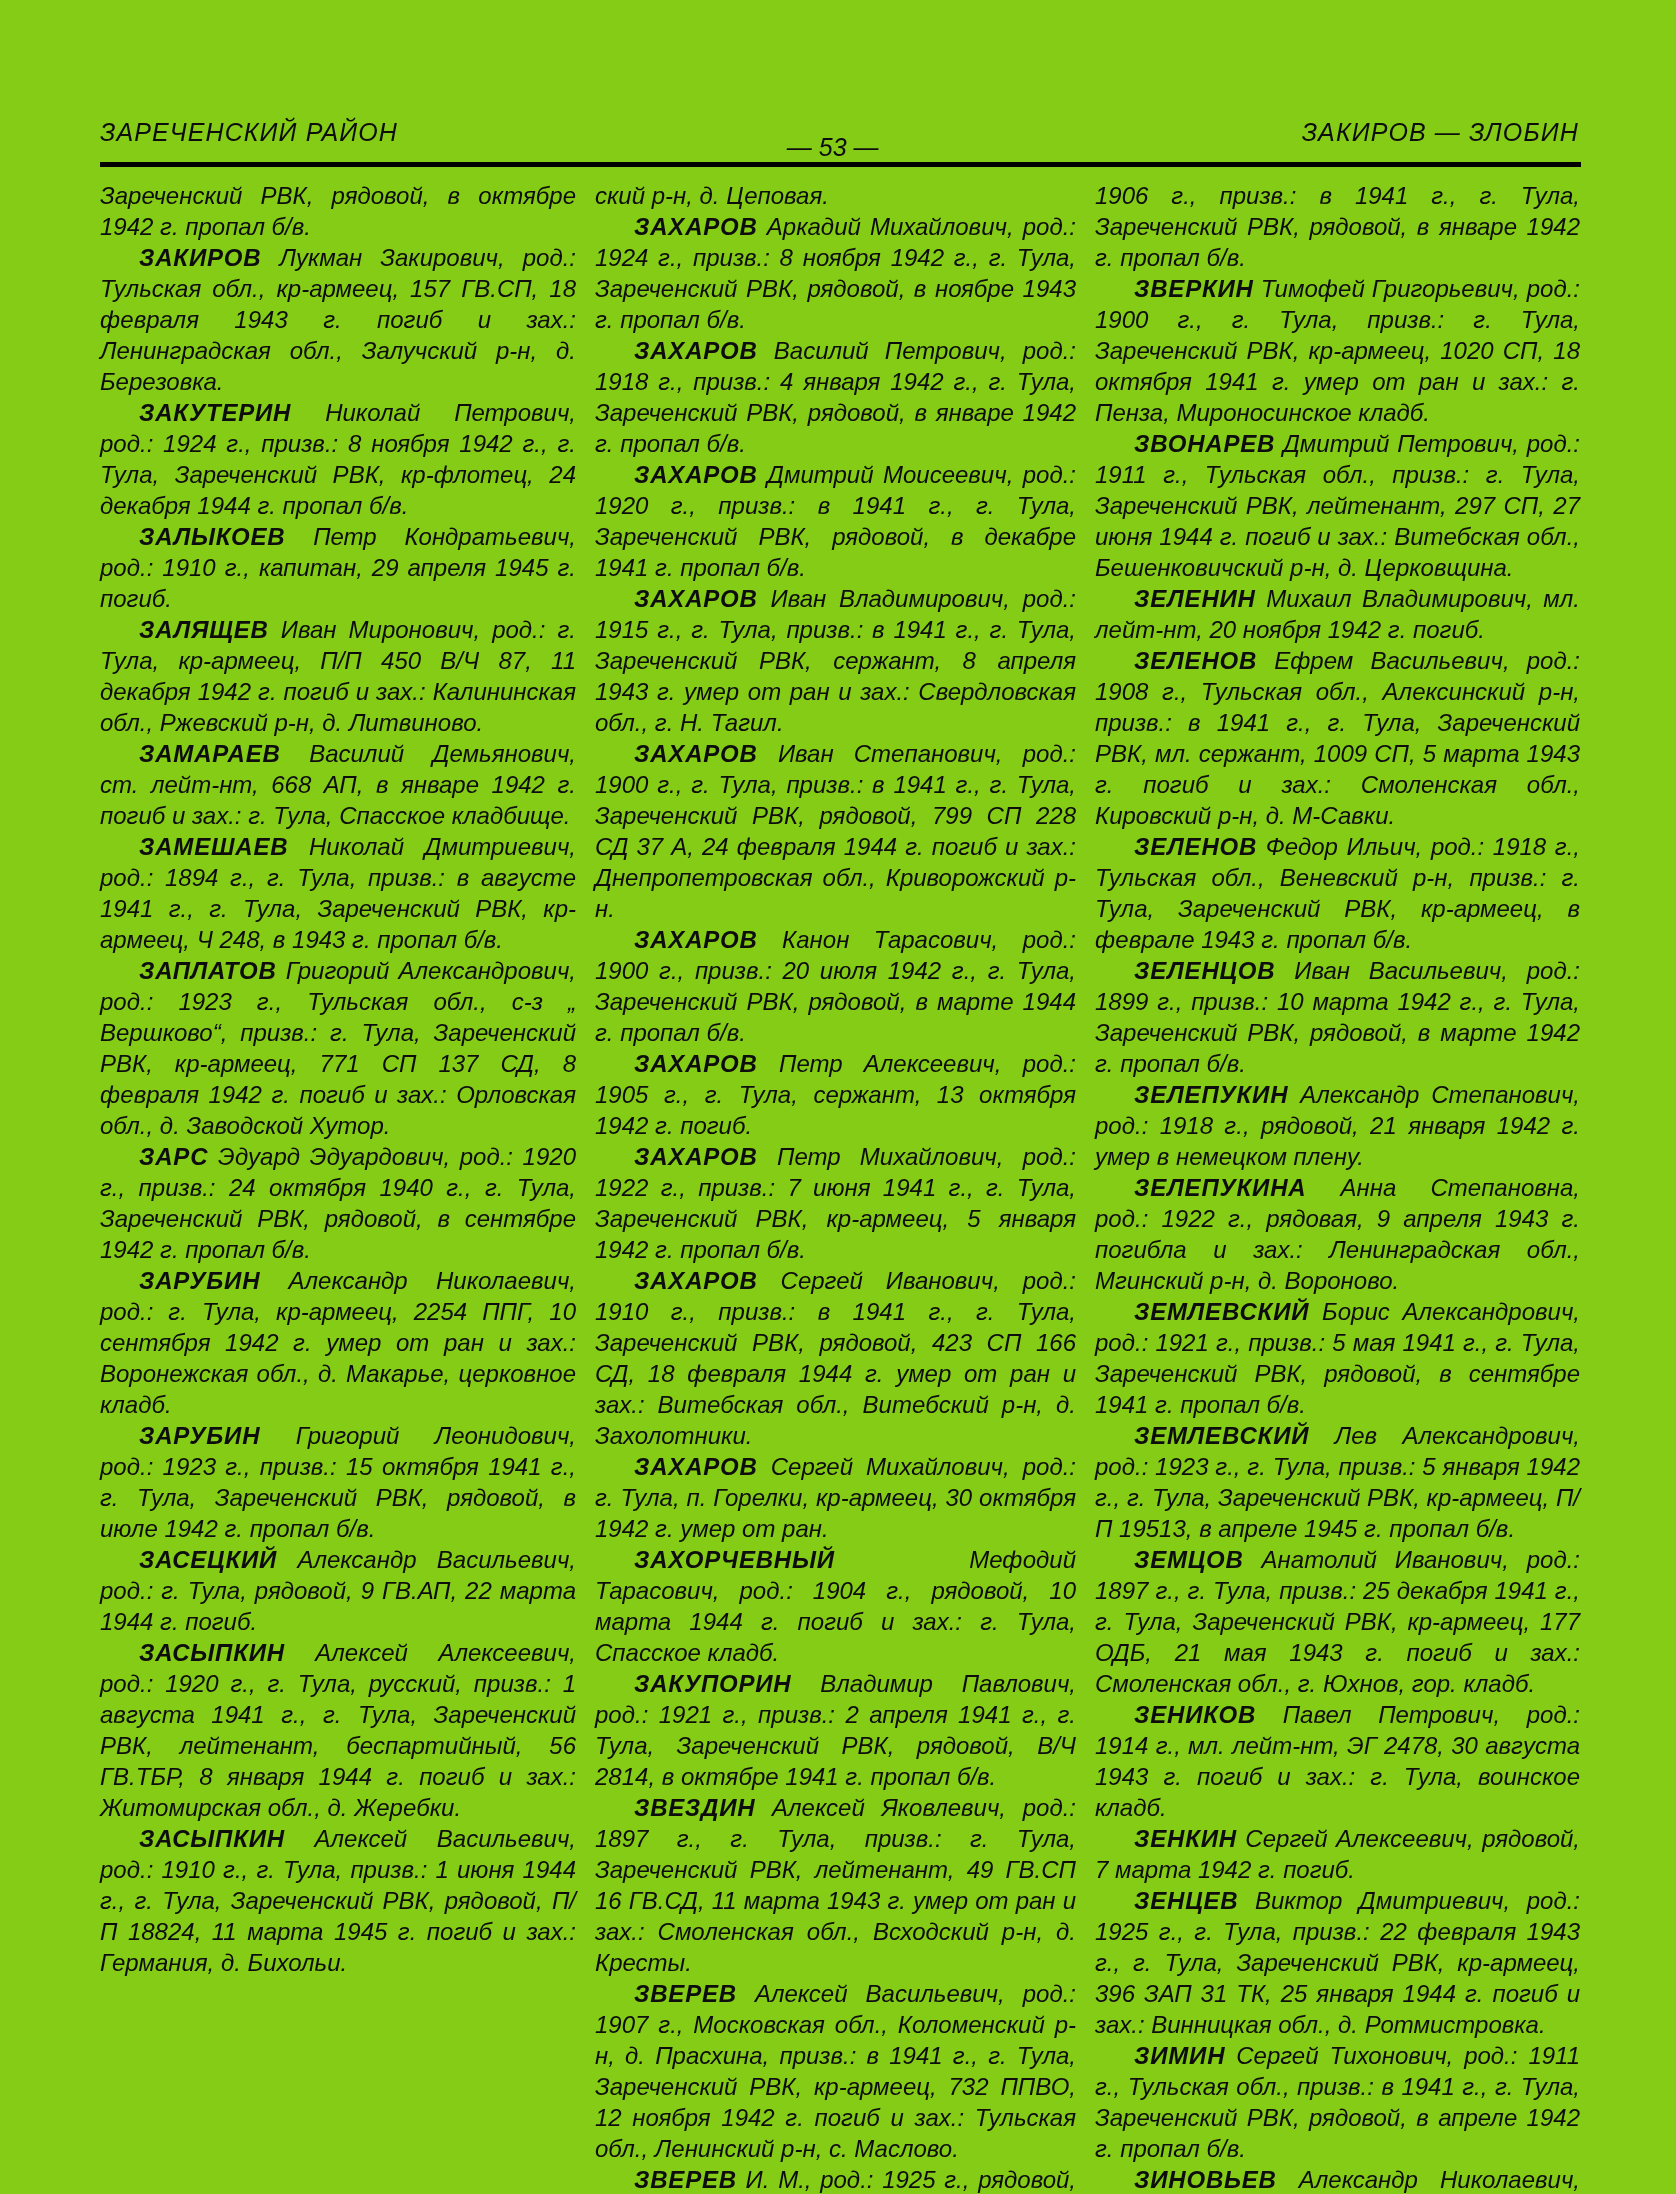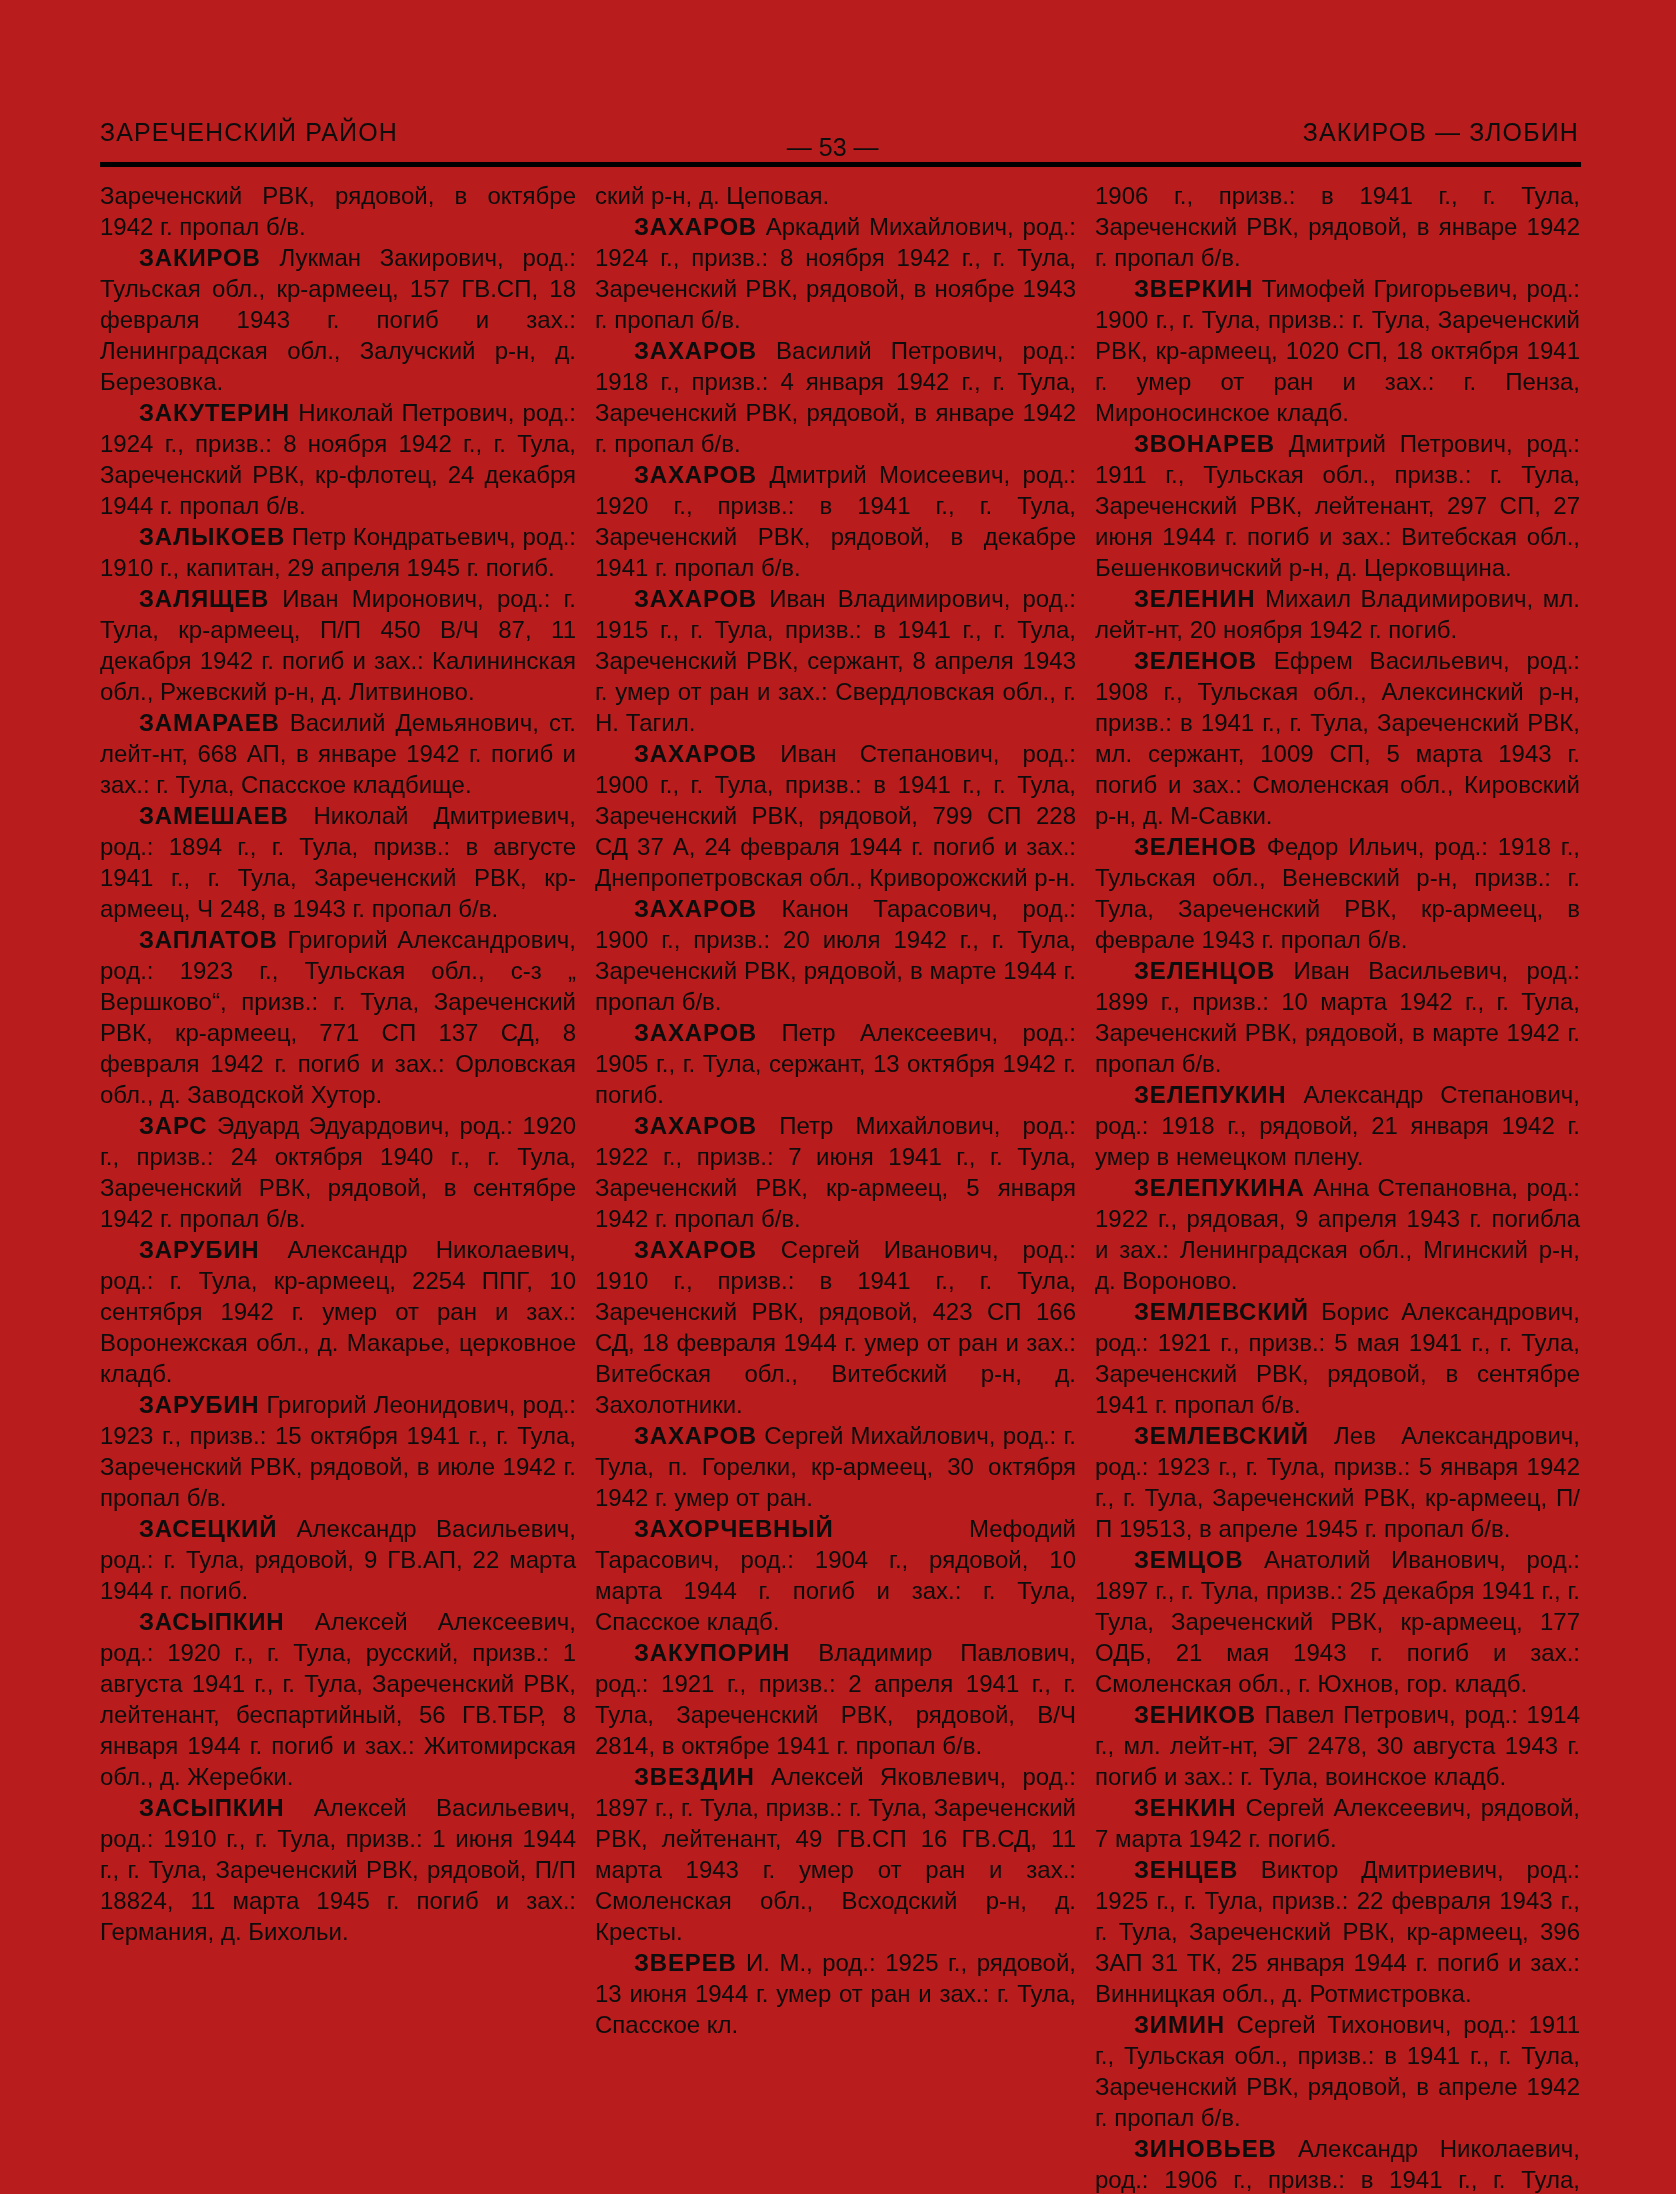--- a/index.html
+++ b/index.html
@@ -11,21 +11,22 @@
     width: 1677px;
     height: 2194px;
     font-family: "Liberation Sans", "DejaVu Sans", sans-serif;
     color: #0d0d0d;
     position: relative;
     overflow: hidden;
   }
   .page {
     position: absolute;
     inset: 0;
-    background: #b91c1c;
+    background: #84cc16;
+    font-style: italic;
   }
   .page-header {
     position: absolute;
     left: 100px;
     top: 118px;
     width: 1480px;
     height: 32px;
     font-size: 25px;
     letter-spacing: 1.1px;
     white-space: nowrap;
@@ -107,20 +108,21 @@
         <p class="entry"><b class="surname">ЗАХАРОВ</b> Иван Владимирович, род.: 1915 г., г. Тула, призв.: в 1941 г., г. Тула, Зареченский РВК, сержант, 8 апреля 1943 г. умер от ран и зах.: Свердловская обл., г. Н. Тагил.</p>
         <p class="entry"><b class="surname">ЗАХАРОВ</b> Иван Степанович, род.: 1900 г., г. Тула, призв.: в 1941 г., г. Тула, Зареченский РВК, рядовой, 799 СП 228 СД 37 А, 24 февраля 1944 г. погиб и зах.: Днепропетровская обл., Криворожский р-н.</p>
         <p class="entry"><b class="surname">ЗАХАРОВ</b> Канон Тарасович, род.: 1900 г., призв.: 20 июля 1942 г., г. Тула, Зареченский РВК, рядовой, в марте 1944 г. пропал б/в.</p>
         <p class="entry"><b class="surname">ЗАХАРОВ</b> Петр Алексеевич, род.: 1905 г., г. Тула, сержант, 13 октября 1942 г. погиб.</p>
         <p class="entry"><b class="surname">ЗАХАРОВ</b> Петр Михайлович, род.: 1922 г., призв.: 7 июня 1941 г., г. Тула, Зареченский РВК, кр-армеец, 5 января 1942 г. пропал б/в.</p>
         <p class="entry"><b class="surname">ЗАХАРОВ</b> Сергей Иванович, род.: 1910 г., призв.: в 1941 г., г. Тула, Зареченский РВК, рядовой, 423 СП 166 СД, 18 февраля 1944 г. умер от ран и зах.: Витебская обл., Витебский р-н, д. Захолотники.</p>
         <p class="entry"><b class="surname">ЗАХАРОВ</b> Сергей Михайлович, род.: г. Тула, п. Горелки, кр-армеец, 30 октября 1942 г. умер от ран.</p>
         <p class="entry"><b class="surname">ЗАХОРЧЕВНЫЙ</b> Мефодий Тарасович, род.: 1904 г., рядовой, 10 марта 1944 г. погиб и зах.: г. Тула, Спасское кладб.</p>
         <p class="entry"><b class="surname">ЗАКУПОРИН</b> Владимир Павлович, род.: 1921 г., призв.: 2 апреля 1941 г., г. Тула, Зареченский РВК, рядовой, В/Ч 2814, в октябре 1941 г. пропал б/в.</p>
         <p class="entry"><b class="surname">ЗВЕЗДИН</b> Алексей Яковлевич, род.: 1897 г., г. Тула, призв.: г. Тула, Зареченский РВК, лейтенант, 49 ГВ.СП 16 ГВ.СД, 11 марта 1943 г. умер от ран и зах.: Смоленская обл., Всходский р-н, д. Кресты.</p>
+        <p class="entry"><b class="surname">ЗВЕРЕВ</b> Алексей Васильевич, род.: 1907 г., Московская обл., Коломенский р-н, д. Прасхина, призв.: в 1941 г., г. Тула, Зареченский РВК, кр-армеец, 732 ППВО, 12 ноября 1942 г. погиб и зах.: Тульская обл., Ленинский р-н, с. Маслово.</p>
         <p class="entry"><b class="surname">ЗВЕРЕВ</b> И. М., род.: 1925 г., рядовой, 13 июня 1944 г. умер от ран и зах.: г. Тула, Спасское кл.</p>
       </div>
     <div class="col col-3">
         <p class="entry cont">1906 г., призв.: в 1941 г., г. Тула, Зареченский РВК, рядовой, в январе 1942 г. пропал б/в.</p>
         <p class="entry"><b class="surname">ЗВЕРКИН</b> Тимофей Григорьевич, род.: 1900 г., г. Тула, призв.: г. Тула, Зареченский РВК, кр-армеец, 1020 СП, 18 октября 1941 г. умер от ран и зах.: г. Пенза, Мироносинское кладб.</p>
         <p class="entry"><b class="surname">ЗВОНАРЕВ</b> Дмитрий Петрович, род.: 1911 г., Тульская обл., призв.: г. Тула, Зареченский РВК, лейтенант, 297 СП, 27 июня 1944 г. погиб и зах.: Витебская обл., Бешенковичский р-н, д. Церковщина.</p>
         <p class="entry"><b class="surname">ЗЕЛЕНИН</b> Михаил Владимирович, мл. лейт-нт, 20 ноября 1942 г. погиб.</p>
         <p class="entry"><b class="surname">ЗЕЛЕНОВ</b> Ефрем Васильевич, род.: 1908 г., Тульская обл., Алексинский р-н, призв.: в 1941 г., г. Тула, Зареченский РВК, мл. сержант, 1009 СП, 5 марта 1943 г. погиб и зах.: Смоленская обл., Кировский р-н, д. М-Савки.</p>
         <p class="entry"><b class="surname">ЗЕЛЕНОВ</b> Федор Ильич, род.: 1918 г., Тульская обл., Веневский р-н, призв.: г. Тула, Зареченский РВК, кр-армеец, в феврале 1943 г. пропал б/в.</p>
         <p class="entry"><b class="surname">ЗЕЛЕНЦОВ</b> Иван Васильевич, род.: 1899 г., призв.: 10 марта 1942 г., г. Тула, Зареченский РВК, рядовой, в марте 1942 г. пропал б/в.</p>

